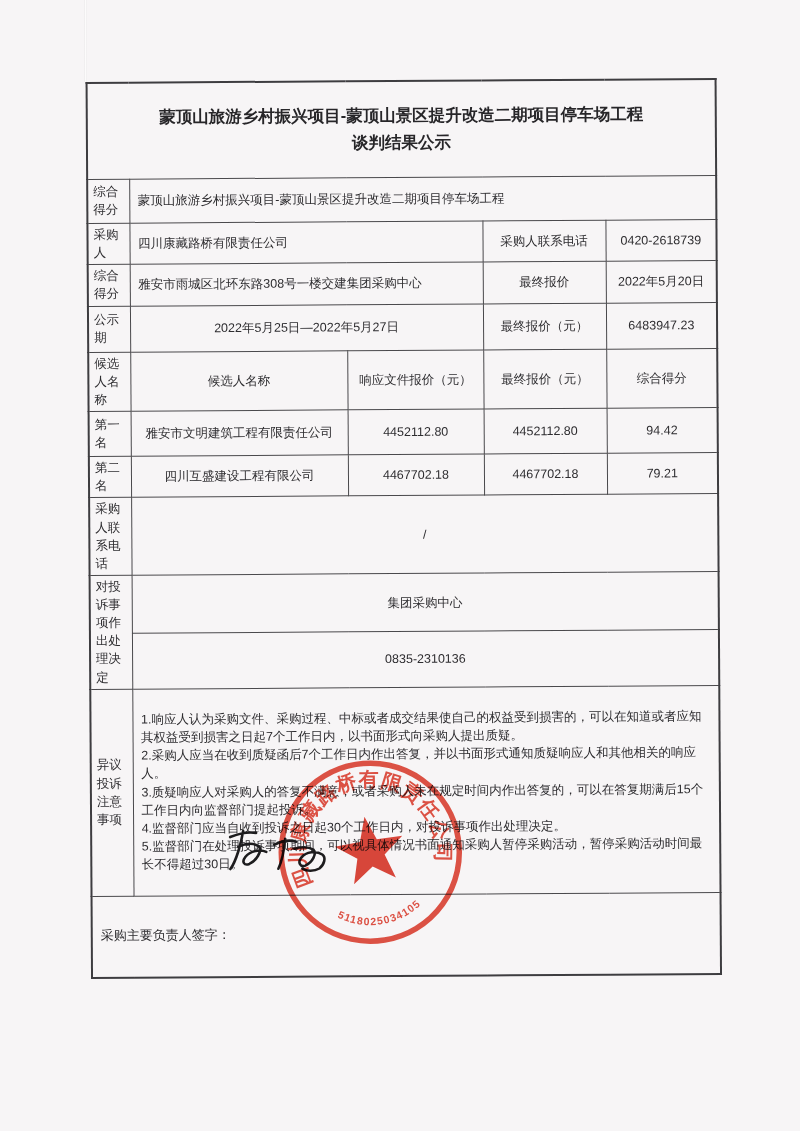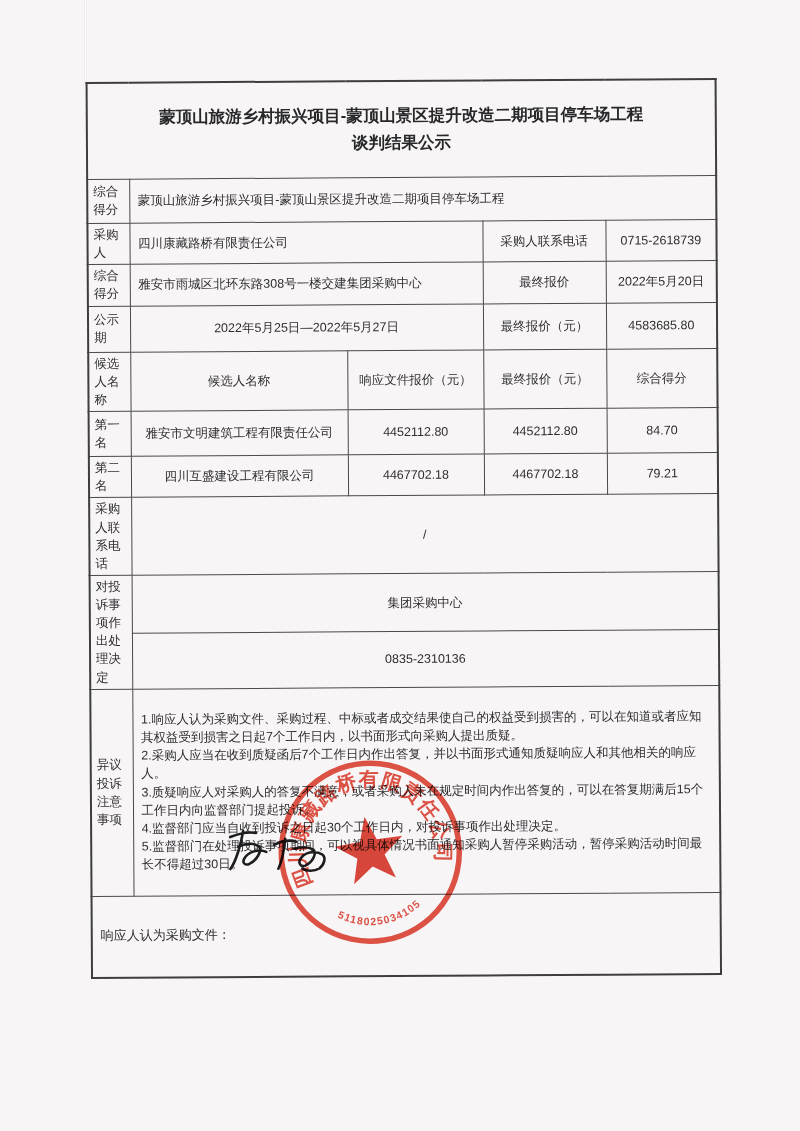--- a/index.html
+++ b/index.html
@@ -84,47 +84,47 @@
           </td>
         </tr>
         <tr class="r1">
           <td class="lab">综合得分</td>
           <td colspan="4" class="left">蒙顶山旅游乡村振兴项目-蒙顶山景区提升改造二期项目停车场工程</td>
         </tr>
         <tr class="r2">
           <td class="lab">采购人</td>
           <td colspan="2" class="left">四川康藏路桥有限责任公司</td>
           <td class="center">采购人联系电话</td>
-          <td class="center">0715-2618739</td>
+          <td class="center">0420-2618739</td>
         </tr>
         <tr class="r3">
           <td class="lab">综合得分</td>
           <td colspan="2" class="left">雅安市雨城区北环东路308号一楼交建集团采购中心</td>
           <td class="center">最终报价</td>
           <td class="center">2022年5月20日</td>
         </tr>
         <tr class="r4">
           <td class="lab">公示期</td>
           <td colspan="2" class="center">2022年5月25日—2022年5月27日</td>
           <td class="center">最终报价（元）</td>
-          <td class="center">4583685.80</td>
+          <td class="center">6483947.23</td>
         </tr>
         <tr class="r5">
           <td class="lab">候选人名称</td>
           <td class="center">候选人名称</td>
           <td class="center">响应文件报价（元）</td>
           <td class="center">最终报价（元）</td>
           <td class="center">综合得分</td>
         </tr>
         <tr class="r6">
           <td class="lab">第一名</td>
           <td class="center">雅安市文明建筑工程有限责任公司</td>
           <td class="center">4452112.80</td>
           <td class="center">4452112.80</td>
-          <td class="center">84.70</td>
+          <td class="center">94.42</td>
         </tr>
         <tr class="r7">
           <td class="lab">第二名</td>
           <td class="center">四川互盛建设工程有限公司</td>
           <td class="center">4467702.18</td>
           <td class="center">4467702.18</td>
           <td class="center">79.21</td>
         </tr>
         <tr class="r8">
           <td class="lab">采购人联系电话</td>
@@ -142,21 +142,21 @@
           <td colspan="4" class="obj-cell">
             <p class="obj-line">1.响应人认为采购文件、采购过程、中标或者成交结果使自己的权益受到损害的，可以在知道或者应知其权益受到损害之日起7个工作日内，以书面形式向采购人提出质疑。</p>
             <p class="obj-line">2.采购人应当在收到质疑函后7个工作日内作出答复，并以书面形式通知质疑响应人和其他相关的响应人。</p>
             <p class="obj-line">3.质疑响应人对采购人的答复不满意，或者采购人未在规定时间内作出答复的，可以在答复期满后15个工作日内向监督部门提起投诉。</p>
             <p class="obj-line">4.监督部门应当自收到投诉之日起30个工作日内，对投诉事项作出处理决定。</p>
             <p class="obj-line">5.监督部门在处理投诉事项期间，可以视具体情况书面通知采购人暂停采购活动，暂停采购活动时间最长不得超过30日。</p>
           </td>
         </tr>
         <tr class="r11">
           <td colspan="5" class="sign-cell">
-            <span>响应人认为采购文件：</span>
+            <span>采购主要负责人签字：</span>
           </td>
         </tr>
       </tbody>
     </table>
 
     <svg class="signature-svg" width="130" height="66" viewBox="0 0 130 66">
       <g fill="none" stroke="#1d1c1e" stroke-width="2.6" stroke-linecap="round">
         <path d="M14,20 C24,16 34,15 40,16 M27,14 C25,26 20,44 14,52 M22,30 C30,26 38,26 43,30 C46,34 40,44 33,47 C28,49 25,45 29,40 C34,34 44,32 50,35"></path>
         <path d="M58,28 C66,24 74,23 80,25 M69,22 C68,32 66,44 62,52 M78,32 C84,30 92,30 97,33 C101,37 96,46 89,49 C84,51 81,46 85,41 C90,35 100,34 106,38 C110,41 108,48 103,52 C98,55 90,55 86,52"></path>
       </g>

